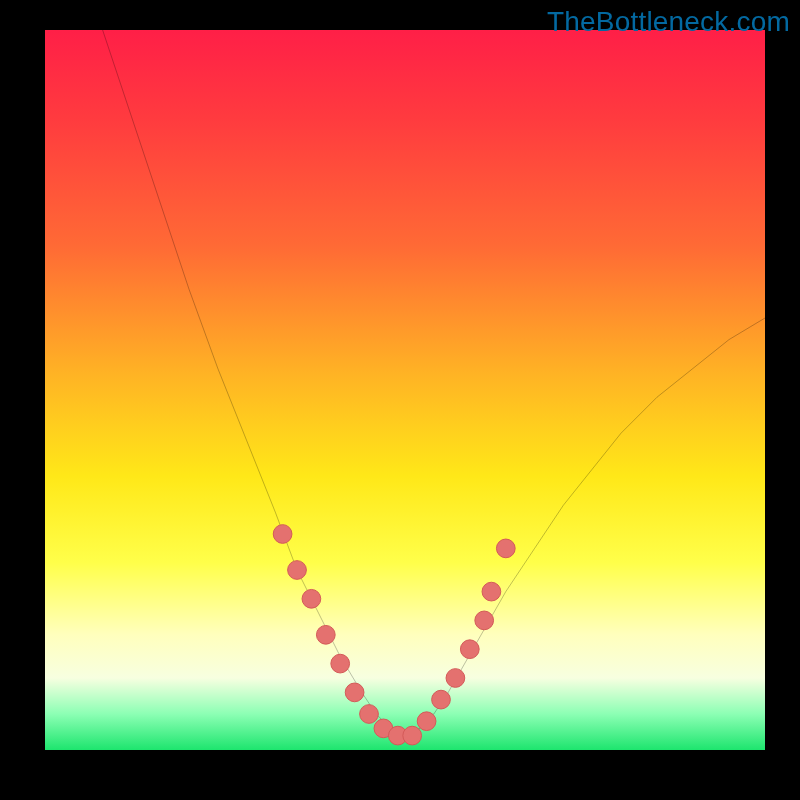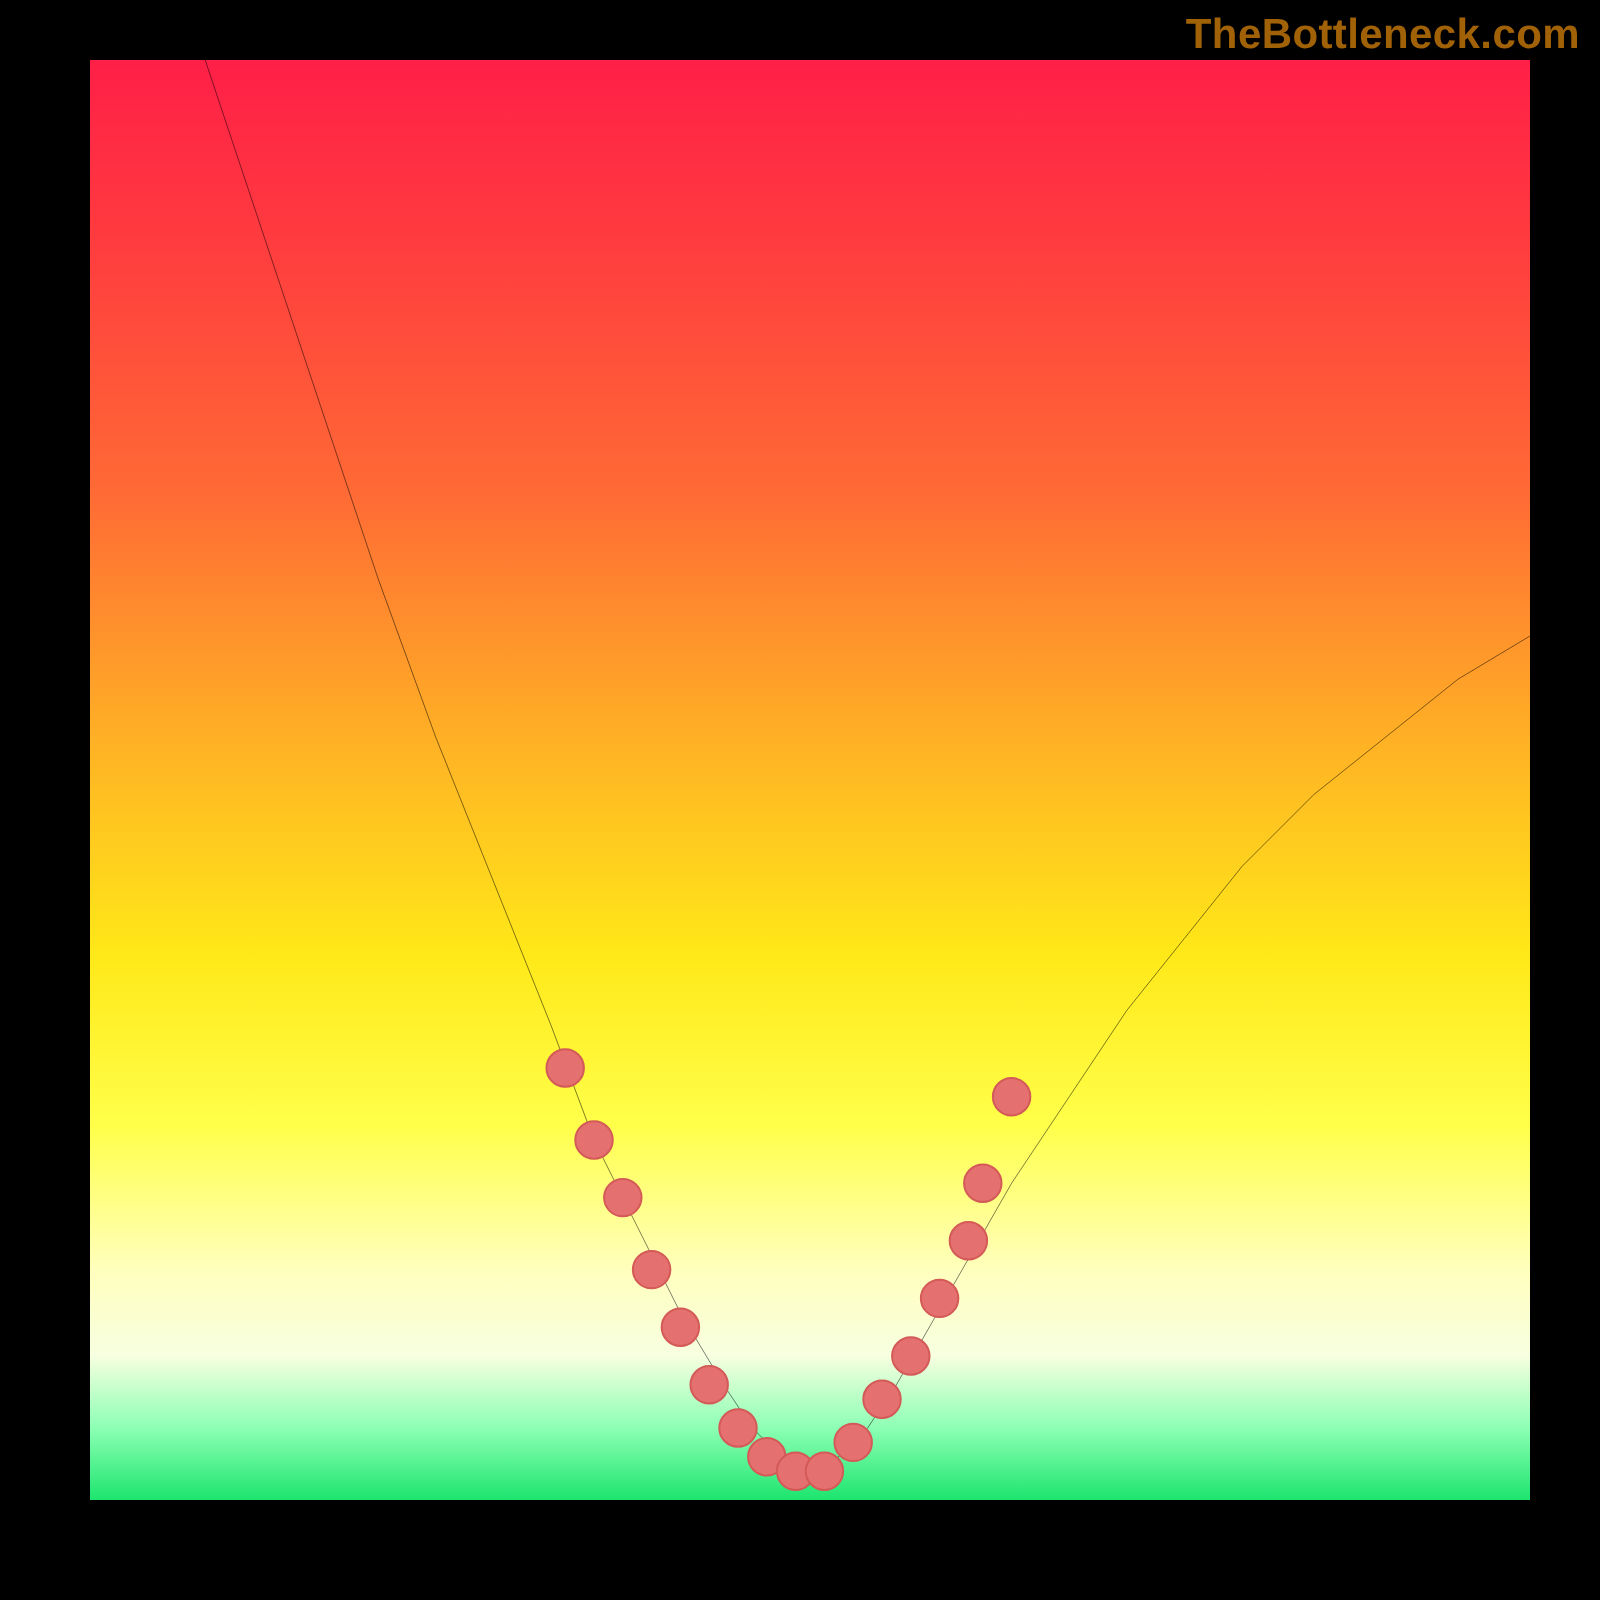--- a/index.html
+++ b/index.html
@@ -32,24 +32,24 @@
       #ffff4a 74%,
       #ffffbd 84%,
       #f7ffe0 90%,
       #8cffb4 95%,
       #1de56e 100%);
   }
   .watermark {
     position: absolute;
     top: 6px;
     right: 10px;
-    color: #a16207;
-    font-size: 21px;
+    color: #0369a1;
+    font-size: 28px;
     letter-spacing: 0.2px;
-    font-weight: 700;
+    font-weight: 400;
   }
   svg.curve {
     position: absolute;
     left: 0; top: 0;
     width: 720px; height: 720px;
     overflow: visible;
   }
   .marker {
     fill: #e4716f;
     stroke: #d45a58;

